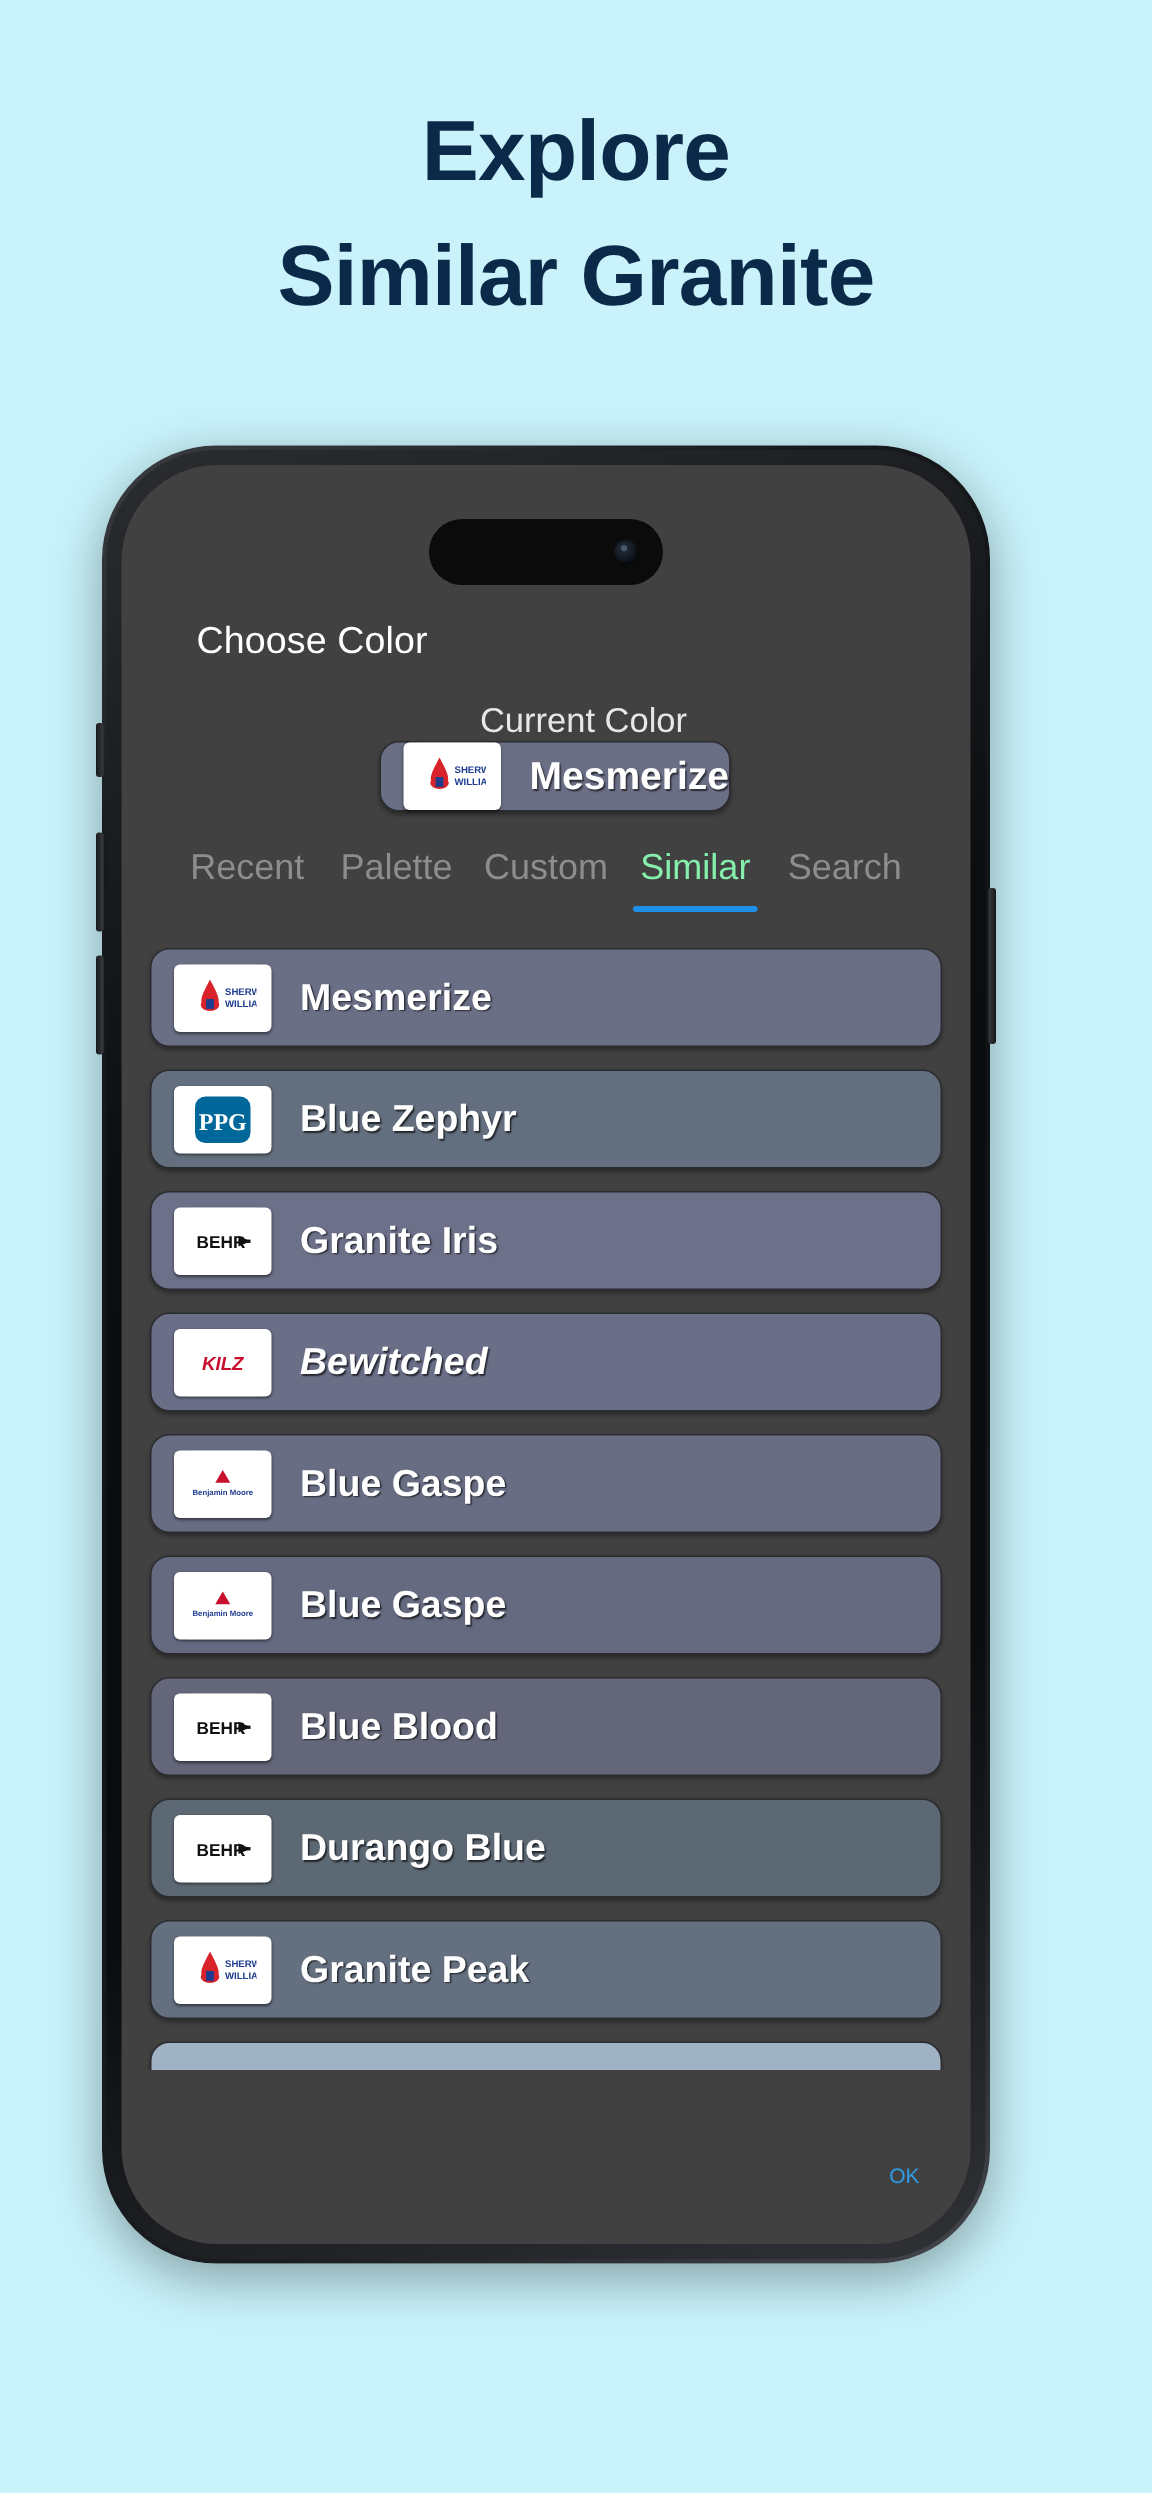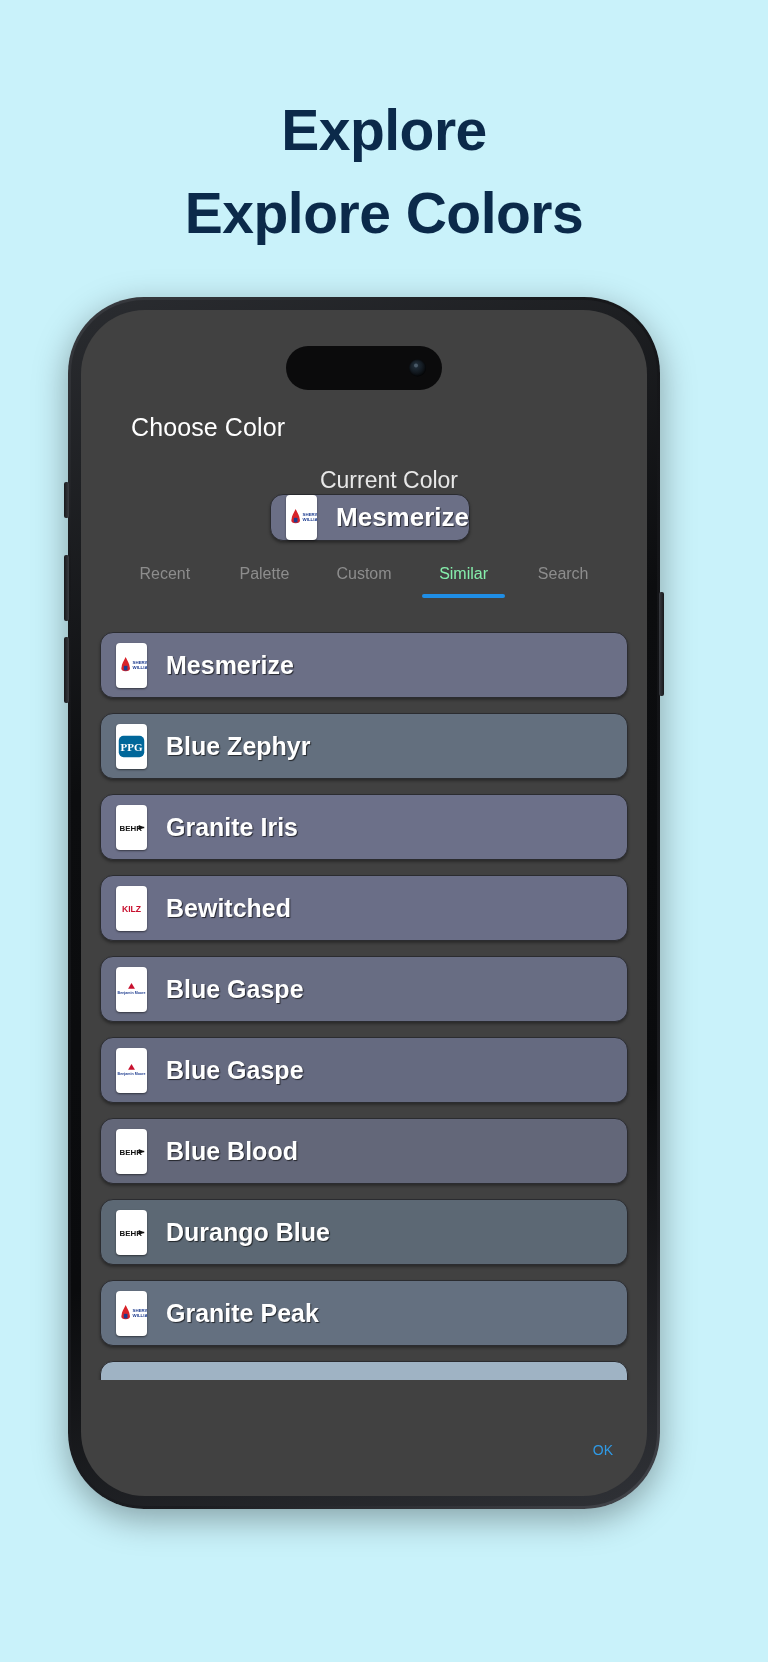--- a/index.html
+++ b/index.html
@@ -14,21 +14,20 @@
   
   .headline {
     width:768px;
     text-align:center;
     padding-top:60px;
     color:#0b2a4a;
     font-weight:bold;
     font-size:57px;
     line-height:1.45;
     letter-spacing:-0.5px;
-    margin-top:29px;
   }
   .headline .l1, .headline .l2 { display:block; }
 
   
   .phone-wrap {
     position:absolute;
     left:68px;
     top:297px;
     width:592px;
     height:1212px;
@@ -138,21 +137,21 @@
   .current-name {
     margin-left:19px;
     color:#ffffff;
     font-size:26px;
     font-weight:bold;
     text-shadow:1px 1px 1px rgba(0,0,0,.6);
   }
 
   
   .logo-chip {
-    width:31px; height:45px;
+    width:65px; height:45px;
     background:#ffffff;
     border-radius:4px;
     flex:0 0 auto;
     display:flex;
     align-items:center;
     justify-content:center;
     overflow:hidden;
     box-shadow:0 1px 2px rgba(0,0,0,.5);
   }
   .logo-chip svg { display:block; }
@@ -162,21 +161,21 @@
     position:absolute;
     left:20px; right:20px;
     top:255px;
     display:flex;
     justify-content:space-between;
     align-items:flex-end;
     padding:0 14px;
   }
   .tab {
     color:#8d8d8d;
-    font-size:16px;
+    font-size:24px;
     padding-bottom:15px;
     position:relative;
     flex:1;
     text-align:center;
   }
   .tab.active { color:#86efac; }
   .tab.active::after {
     content:"";
     position:absolute;
     left:8%; right:8%;
@@ -223,21 +222,21 @@
     border:none;
     font-family:"Liberation Sans", sans-serif;
     cursor:pointer;
   }
 </style>
 </head>
 <body>
 
 <div class="headline">
   <span class="l1">Explore</span>
-  <span class="l2">Explore Colors</span>
+  <span class="l2">Similar Granite</span>
 </div>
 
 <div class="phone-wrap">
   <div class="phone-frame"></div>
   <div class="btn-silent"></div>
   <div class="btn-vol-up"></div>
   <div class="btn-vol-dn"></div>
   <div class="btn-power"></div>
 
   <div class="screen">
@@ -303,21 +302,21 @@
             <div class="logo-chip">
               <svg width="45" height="45" viewBox="0 0 45 45">
                 <rect width="45" height="45" fill="#fff"></rect>
                 <text x="5" y="27" font-family="'Liberation Sans',sans-serif" font-size="11.5" font-weight="bold" fill="#111">BEHR</text>
                 <path d="M33 19 L41 22.5 L33 26 Z" fill="#111"></path>
                 <rect x="33" y="21.4" width="8" height="2.2" fill="#111"></rect>
               </svg>
             </div>
             <div class="row-name">Granite Iris</div>
           </div>
-          <div class="row" style="background: rgb(106, 110, 135);">
+          <div class="row" style="background: rgb(106, 110, 135); font-style: italic;">
             <div class="logo-chip">
               <svg width="45" height="45" viewBox="0 0 45 45">
                 <rect width="45" height="45" fill="#fff"></rect>
                 <text x="22.5" y="27" text-anchor="middle" font-family="'Liberation Sans',sans-serif" font-size="12.5" font-weight="bold" fill="#c8102e">KILZ</text>
               </svg>
             </div>
             <div class="row-name">Bewitched</div>
           </div>
           <div class="row" style="background: rgb(104, 109, 131);">
             <div class="logo-chip">

